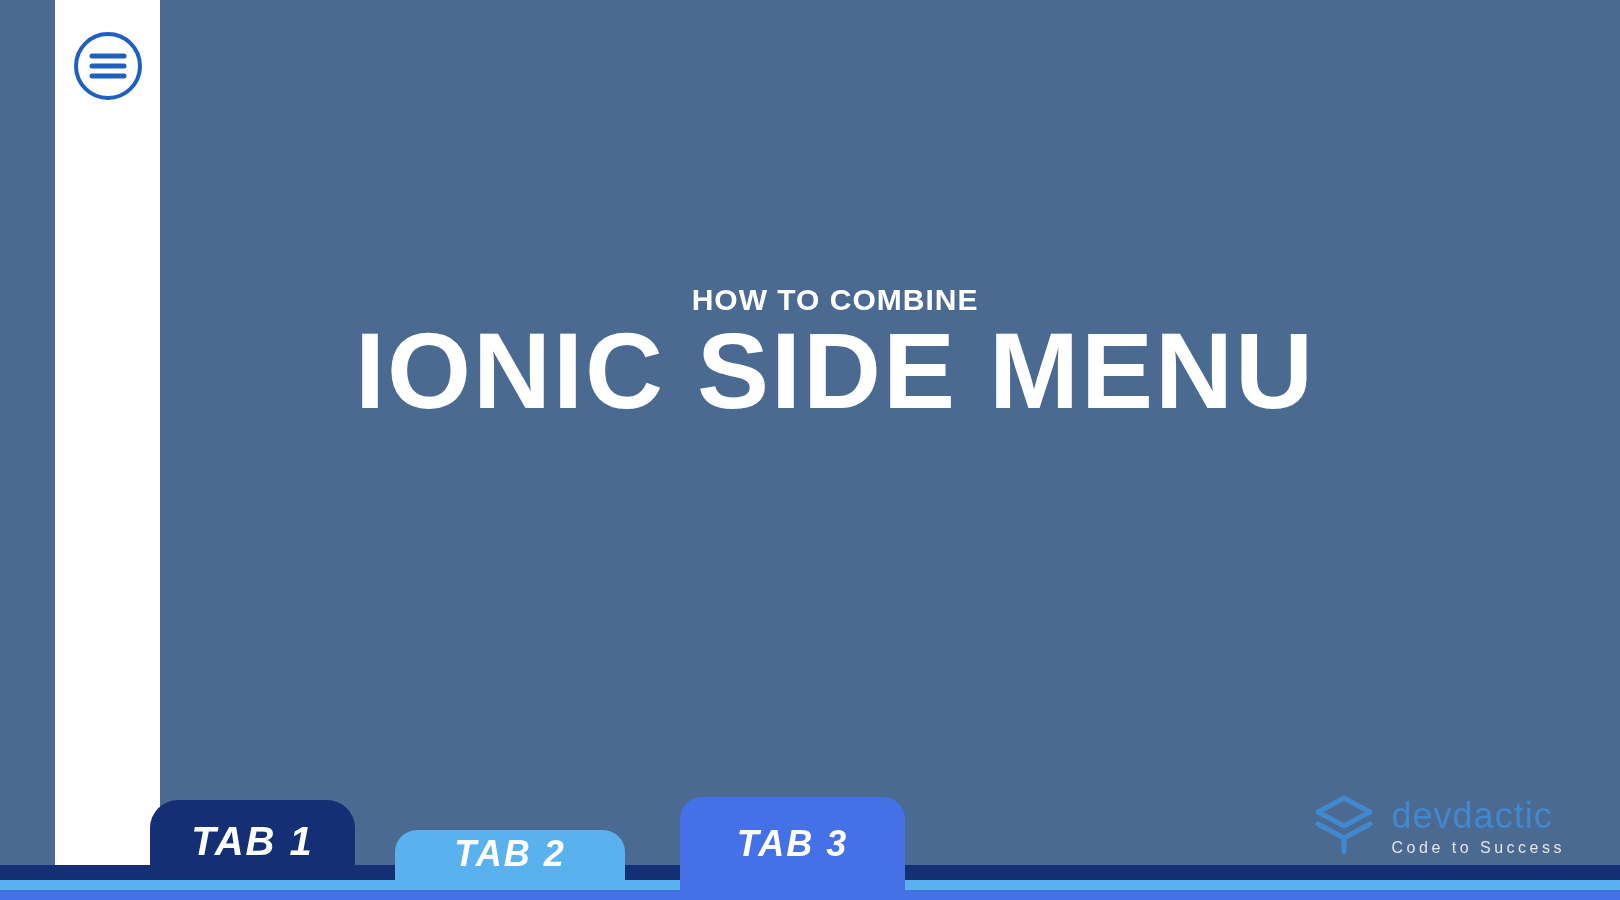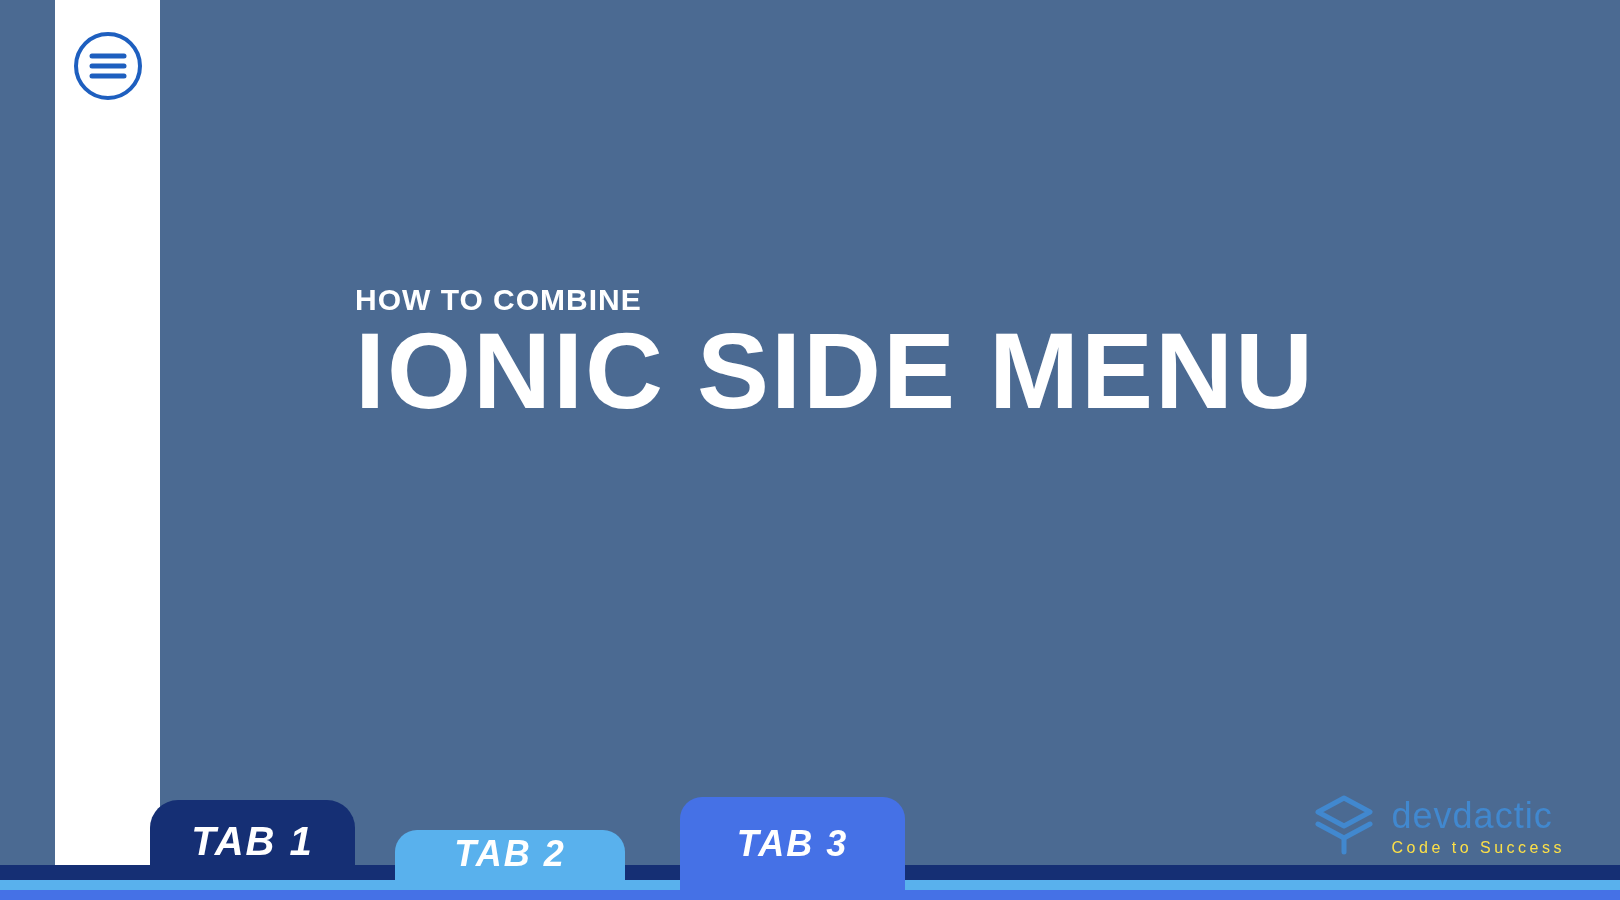--- a/index.html
+++ b/index.html
@@ -38,20 +38,21 @@
     justify-content: center;
   }
   .menu-button svg { display: block; }
 
   
   .headline {
     position: absolute;
     top: 283px;
     left: 355px;
     color: #ffffff;
+    text-align: center;
   }
   .eyebrow {
     font-size: 30px;
     font-weight: 800;
     letter-spacing: 1px;
   }
   .title {
     font-size: 108px;
     font-weight: 900;
     letter-spacing: 2px;
@@ -122,21 +123,21 @@
     position: absolute;
     bottom: 40px;
     right: 55px;
     display: flex;
     align-items: center;
     color: #4188cf;
   }
   .logo-mark { width: 68px; height: 68px; flex: 0 0 auto; }
   .logo-text { margin-left: 14px; }
   .logo-name { font-size: 36px; font-weight: 500; letter-spacing: 1px; }
-  .logo-tag  { font-size: 16px; letter-spacing: 3.5px; margin-top: 2px; color:#fde047; }
+  .logo-tag  { font-size: 16px; letter-spacing: 3.5px; margin-top: 2px; color:#e5e5e5; }
 </style>
 </head>
 <body>
 
 <div class="stage">
 
   <div class="sidebar-strip"></div>
 
   <div class="menu-button">
     <span>

